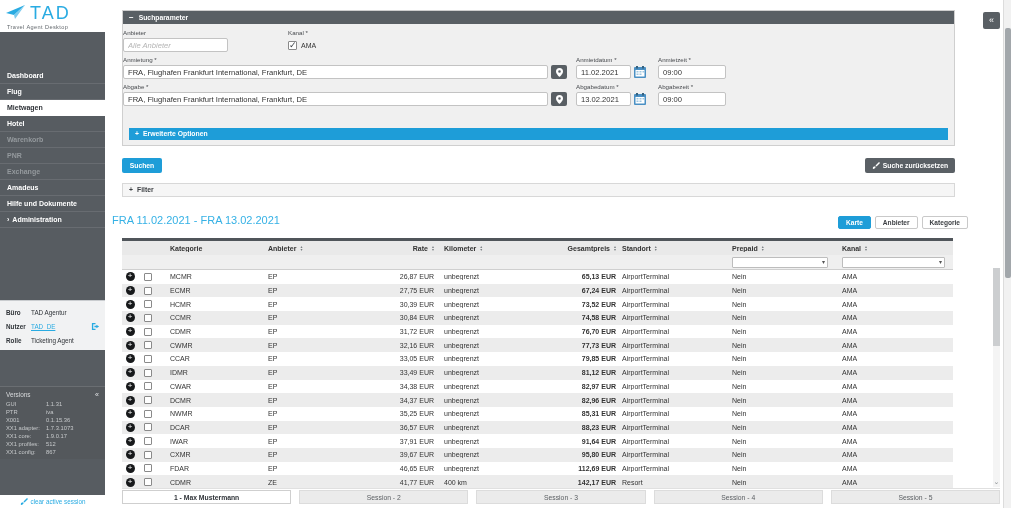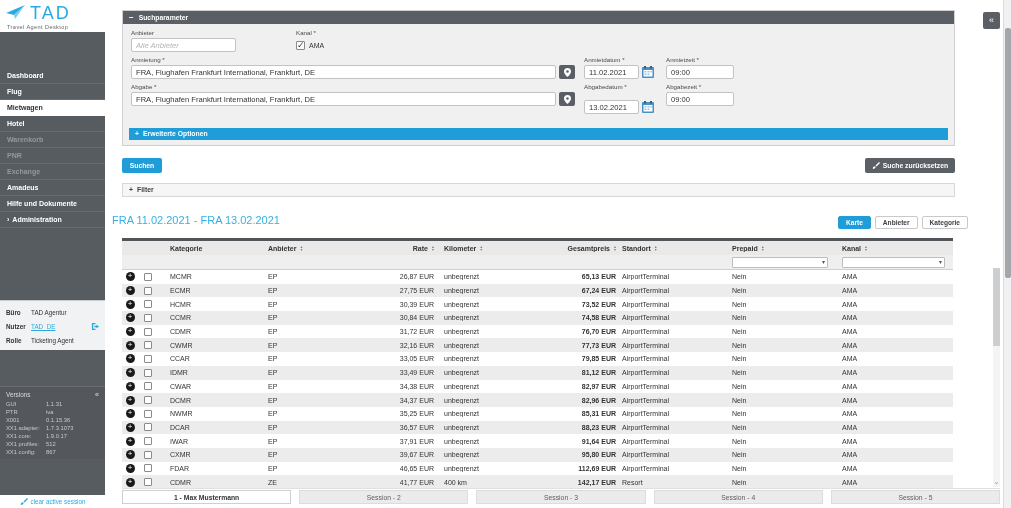--- a/index.html
+++ b/index.html
@@ -35,21 +35,21 @@
   .clear-link{color:#29abe2;font-size:6.3px;cursor:pointer;}
 
   
   #main{position:absolute;left:105px;top:0;width:898px;height:508px;background:#fff;}
   .collapse-btn{position:absolute;left:878px;top:12px;width:17px;height:17px;background:#595f64;color:#fff;font-size:9px;line-height:16px;text-align:center;border-radius:2px;cursor:pointer;}
 
   
   .panel{position:absolute;left:17px;top:10px;width:833px;height:136px;border:1px solid #cfcfcf;background:#f0f0f0;}
   .panel-hd{height:13px;background:#595f64;color:#fff;font-size:6.8px;font-weight:bold;line-height:13px;padding-left:6px;display:flex;gap:5px;align-items:center;}
   .panel-minus{font-size:8px;}
-  .panel-bd{padding:5px 8px 0 8px;}
+  .panel-bd{padding:5px 8px 0 0;}
   .f-row{display:flex;margin-bottom:4px;}
   .f-group{display:flex;flex-direction:column;}
   .f-lab{font-size:6.2px;color:#46494d;margin-bottom:2px;white-space:nowrap;}
   .inp{height:14px;border:1px solid #c3c3c3;border-radius:2px;background:#fff;font-size:7.6px;color:#333;padding:0 4px;outline:none;}
   .inp::placeholder{color:#b5b5b5;font-style:italic;}
   .inp-anbieter{width:105px;}
   .inp-wide{width:425px;}
   .inp-date{width:55px;}
   .inp-time{width:68px;}
   .with-btn{display:flex;align-items:center;gap:3px;}
@@ -272,21 +272,21 @@
             <span class="f-lab">Abgabe *</span>
             <div class="with-btn">
               <input class="inp inp-wide" value="FRA, Flughafen Frankfurt International, Frankfurt, DE" style="">
               <span class="pin-btn">
                 <svg width="7" height="9" viewBox="0 0 7 9">
                     <path d="M3.5 0A3.5 3.5 0 0 0 0 3.5C0 6 3.5 9 3.5 9S7 6 7 3.5A3.5 3.5 0 0 0 3.5 0zm0 4.8a1.3 1.3 0 1 1 0-2.6 1.3 1.3 0 0 1 0 2.6z" fill="#fff"></path>
                   </svg>
               </span>
             </div>
           </div>
-          <div class="f-group" style="margin-left:5px;width:72px;gap:8px;">
+          <div class="f-group" style="margin-left:5px;width:72px;">
             <span class="f-lab">Abgabedatum *</span>
             <div class="with-btn">
               <input class="inp inp-date" value="13.02.2021" style="">
               <svg class="cal-ico" viewBox="0 0 12 12">
                   <rect x="0" y="1" width="12" height="11" rx="1" fill="#4a90c4"></rect>
                   <rect x="1.5" y="4" width="9" height="6.5" fill="#fff"></rect>
                   <rect x="2" y="0" width="2" height="2.5" fill="#35617e"></rect>
                   <rect x="8" y="0" width="2" height="2.5" fill="#35617e"></rect>
                   <path d="M2.5 5h2v1.5h-2zm3 0h2v1.5h-2zm3 0h2v1.5h-2zm-6 2.5h2V9h-2zm3 0h2V9h-2z" fill="#9ec6e0"></path>
                 </svg>

